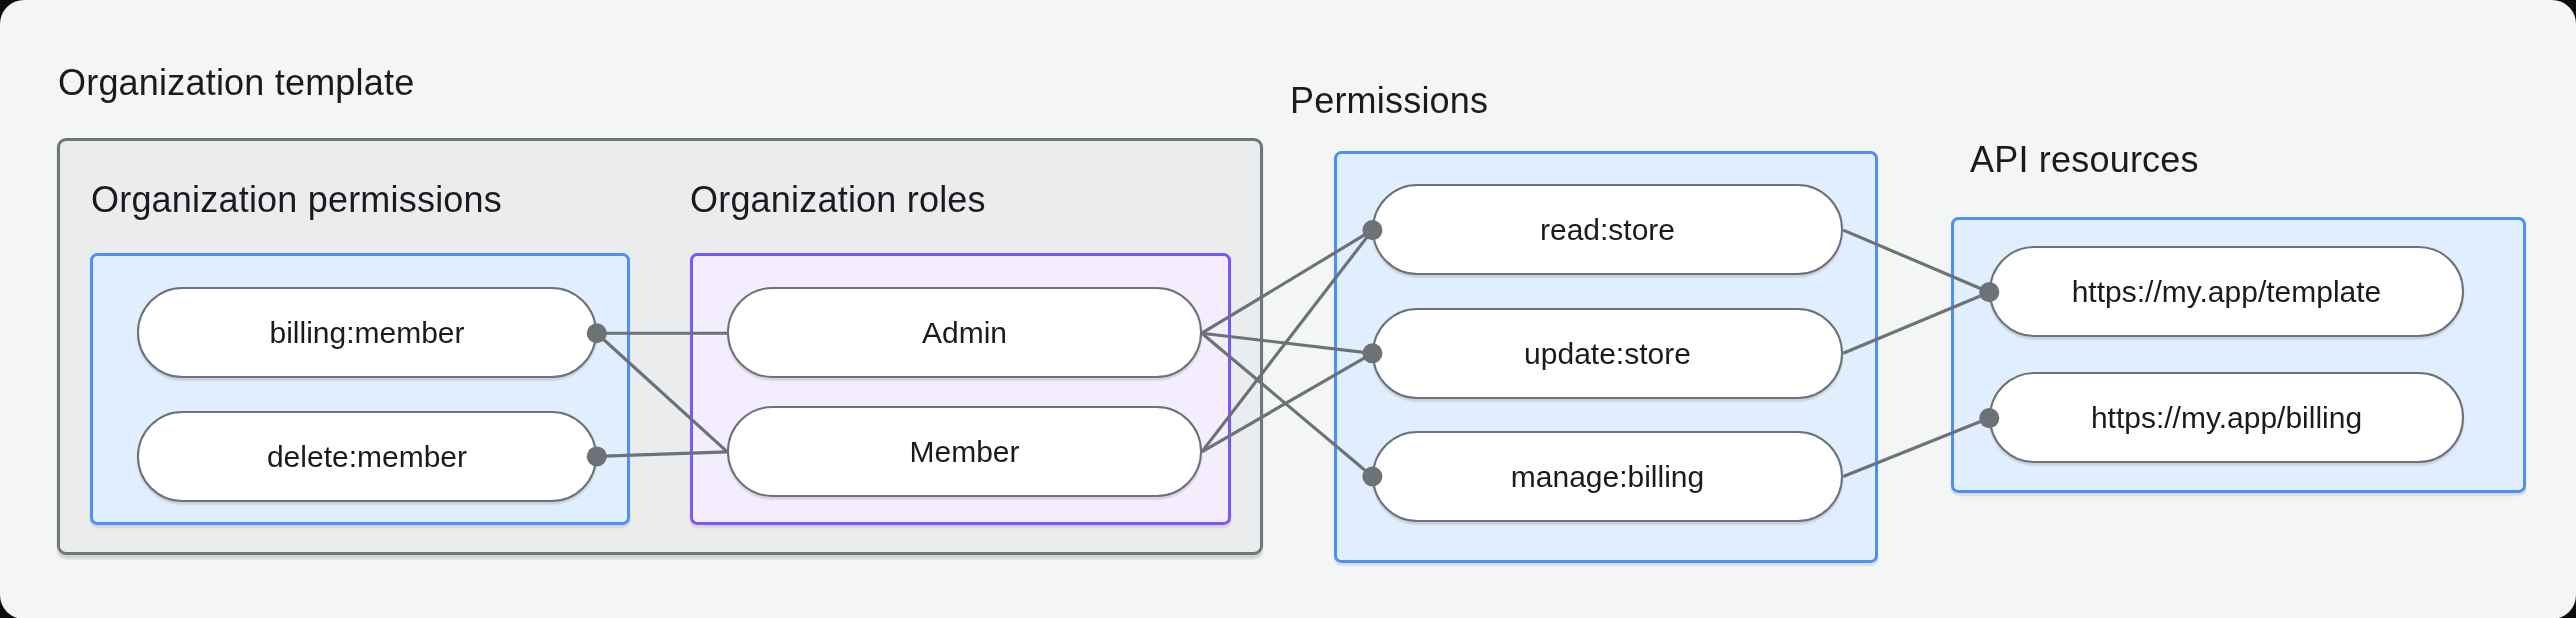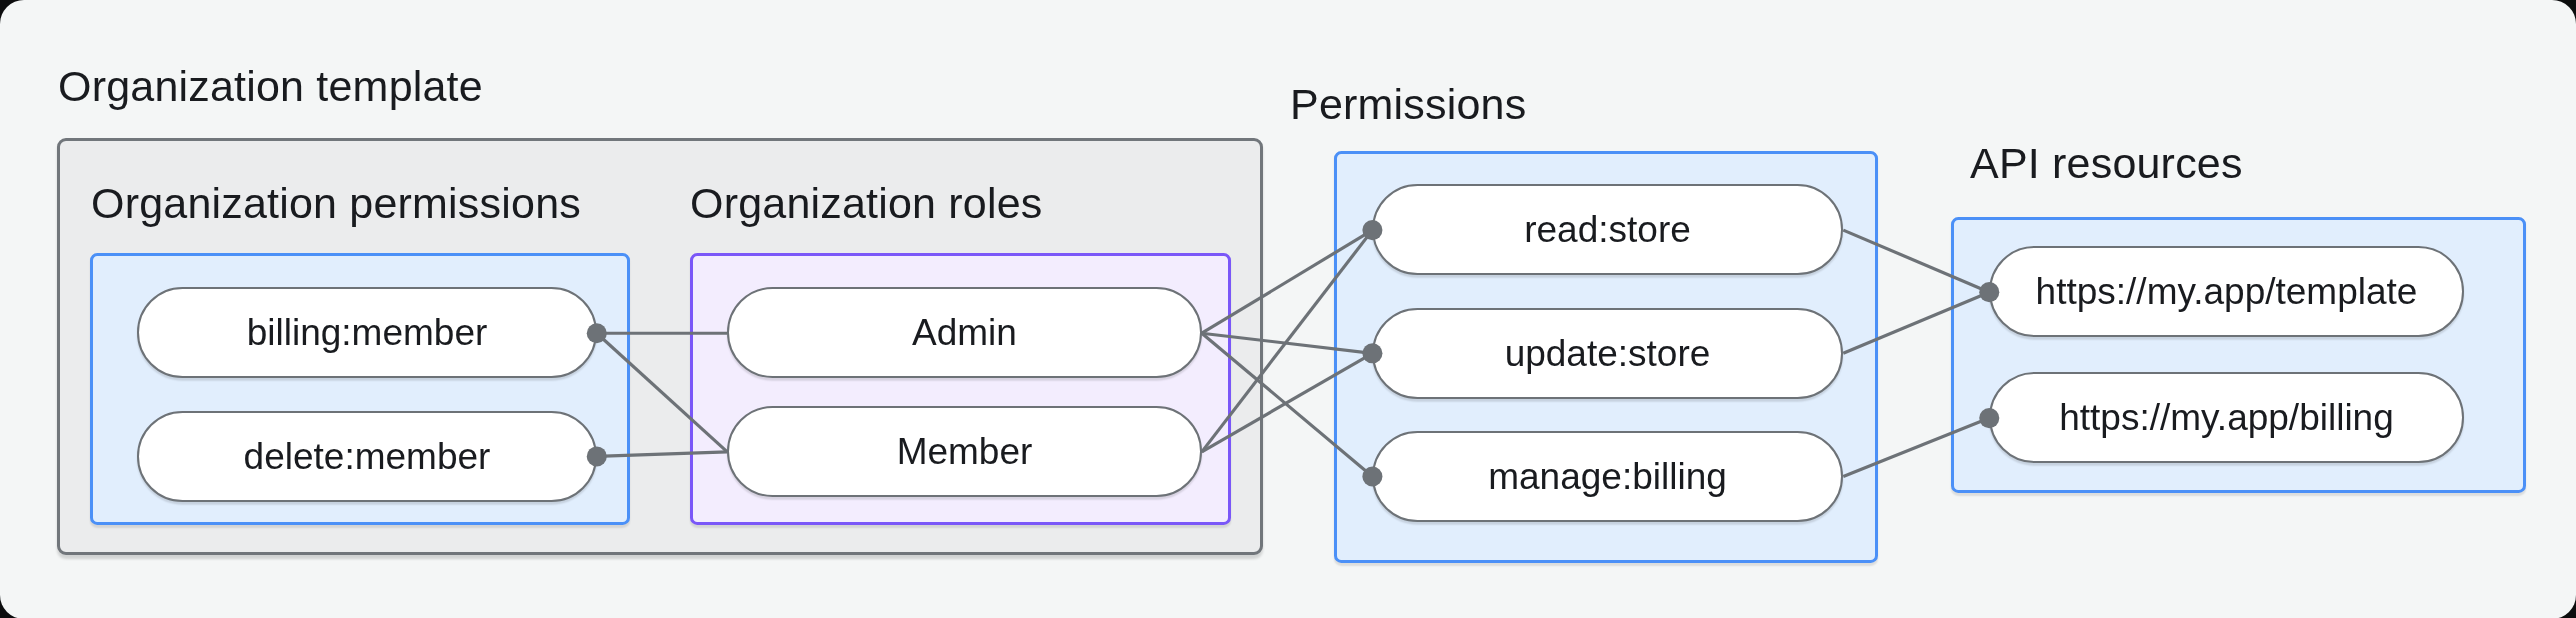--- a/index.html
+++ b/index.html
@@ -1,31 +1,31 @@
 <!DOCTYPE html>
 <html style="--page-bg: #f4f6f6; --text: #191b1f; --gray-box-fill: #ebeced; --gray-box-border: #71767b; --blue-fill: #e1eefd; --blue-border: #4b90f7; --purple-fill: #f3edfe; --purple-border: #7a57f8; --pill-fill: #ffffff; --pill-border: #6d7277; --wire: #6d7277;font-size:14.6px"><head>
 <meta charset="utf-8">
 <style>
   html,body{margin:0;padding:0;background:#0c0d0e;}
   body{font-family:"Liberation Sans",sans-serif;}
   .stage{position:relative;width:2576px;height:619px;background:var(--page-bg,#f4f6f6);
          border-radius:24px;overflow:hidden;}
-  .heading{position:absolute;font-size:43px;font-weight:500;color:var(--text,#191b1f);
+  .heading{position:absolute;font-size:36px;font-weight:500;color:var(--text,#191b1f);
            letter-spacing:0.2px;white-space:nowrap;}
   .groupbox{position:absolute;box-sizing:border-box;border-radius:9px;}
   .gray{background:var(--gray-box-fill,#ebeced);border:3.7px solid var(--gray-box-border,#71767b);
         box-shadow:0 3.7px 2.7px rgba(0,0,0,0.14);}
   .blue{background:var(--blue-fill,#e1eefd);border:3.7px solid var(--blue-border,#4b90f7);
         border-radius:7.3px;box-shadow:0 2.7px 1.8px rgba(0,0,0,0.10);}
   .purple{background:var(--purple-fill,#f3edfe);border:3.7px solid var(--purple-border,#7a57f8);
         border-radius:7.3px;box-shadow:0 2.7px 1.8px rgba(0,0,0,0.10);}
   .pill{position:absolute;box-sizing:border-box;background:var(--pill-fill,#fff);
         border:2.7px solid var(--pill-border,#6d7277);border-radius:55px;
         display:flex;align-items:center;justify-content:center;
-        font-size:37px;color:var(--text,#191b1f);white-space:nowrap;
+        font-size:30px;color:var(--text,#191b1f);white-space:nowrap;
         box-shadow:0 2.7px 1.8px rgba(0,0,0,0.12);}
   svg.wires{position:absolute;left:0;top:0;width:2576px;height:619px;pointer-events:none;}
 </style>
 </head>
 <body>
 
 <div class="stage">
 
   <div class="heading" style="left:58px;top:62px">Organization template</div>
   <div class="heading" style="left:1290px;top:80px">Permissions</div>

